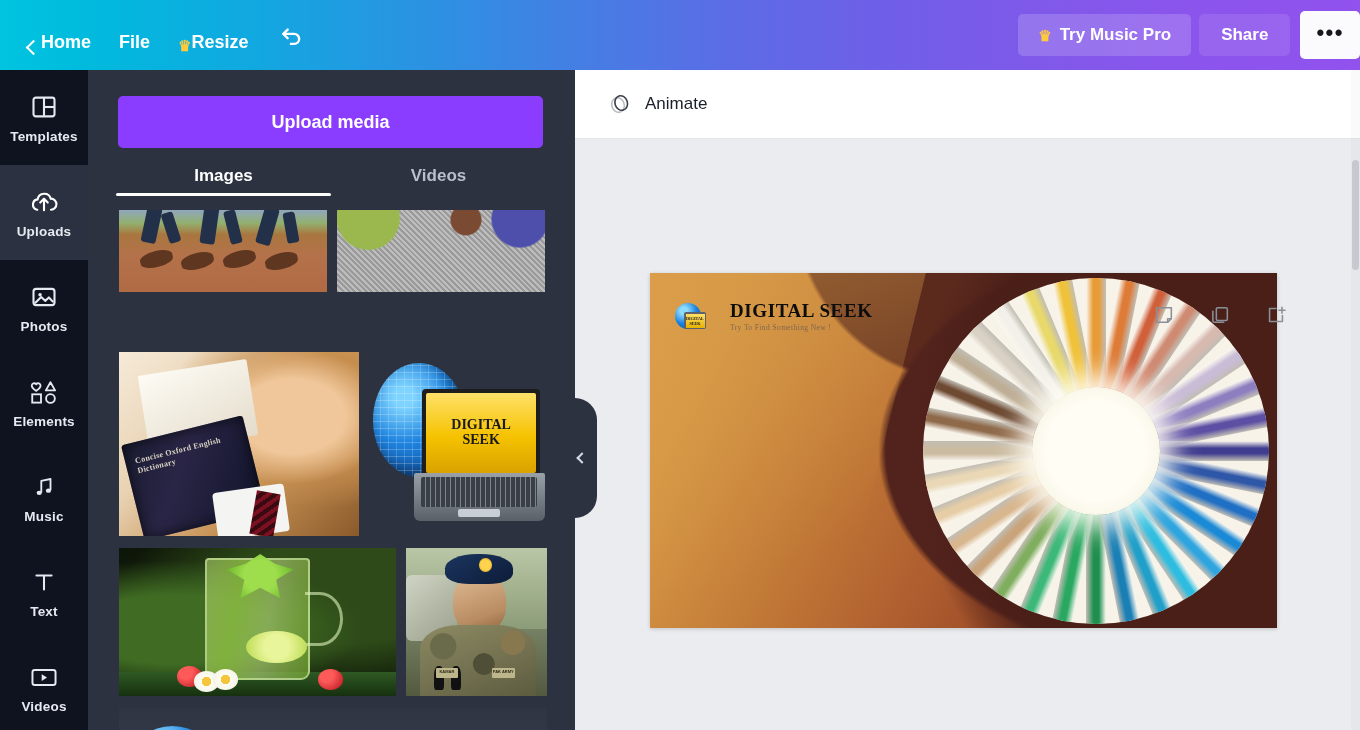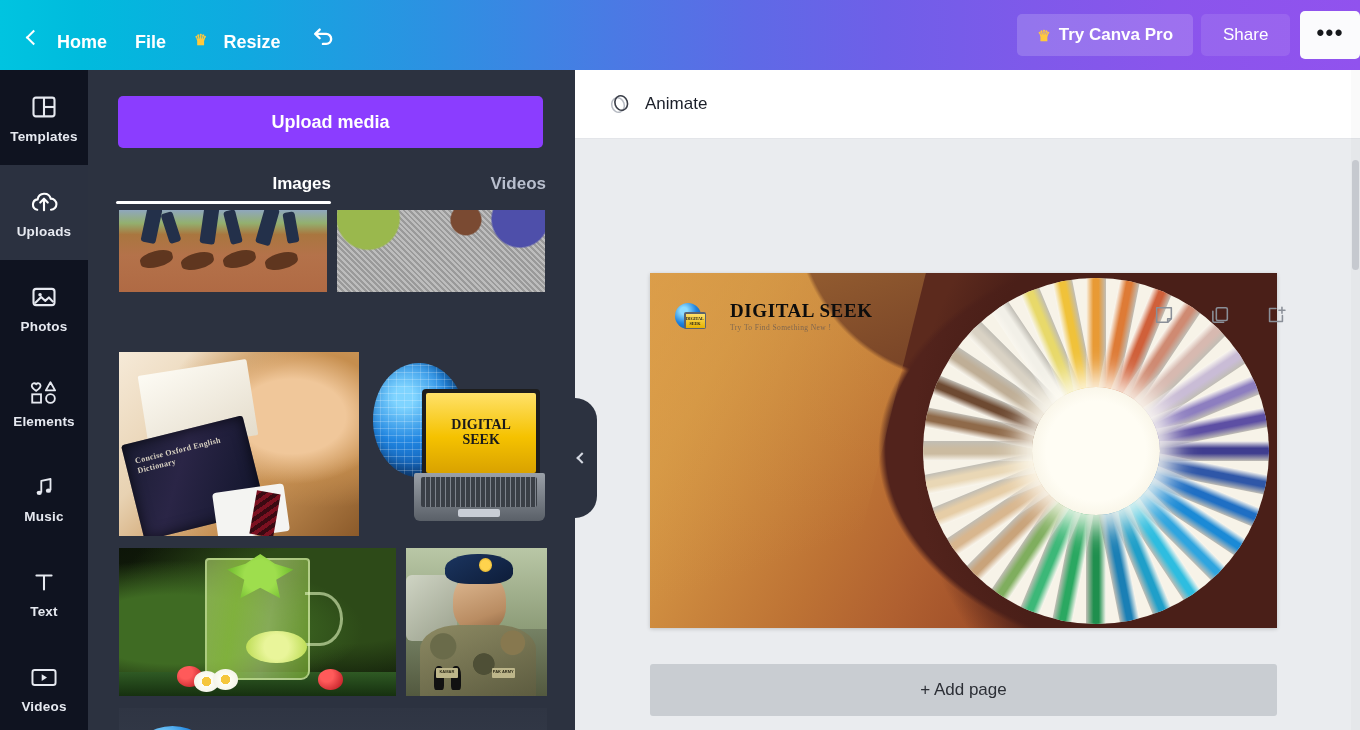--- a/index.html
+++ b/index.html
@@ -16,21 +16,21 @@
     width: 1360px; height: 70px;
     background: linear-gradient(90deg,
         #00c4e0 0%, #00bbdd 6%, #10a9e0 18%,
         #2f8fe2 33%, #4a7ae4 45%, #5e6ae6 55%,
         #6f5fe8 65%, #7f59ea 76%, #8a55ec 86%, #9152ee 100%);
     display: flex; align-items: center;
     z-index: 30;
   }
   .tb-left { display: flex; align-items: center; padding-left: 14px; }
   .tb-item {
-    display: flex; align-items: flex-start; gap: 16px;
+    display: flex; align-items: flex-end; gap: 0;
     color: #ffffff; font-size: 18px; font-weight: bold;
     padding: 8px 14px; border-radius: 6px; cursor: pointer;
     white-space: nowrap;
     margin-top: 14px;
   }
   .tb-item.plain { font-weight: bold; }
   .chev-left {
     display: inline-block; width: 11px; height: 11px;
     border-left: 2.4px solid #fff; border-bottom: 2.4px solid #fff;
     transform: rotate(45deg); margin-right: 2px;
@@ -40,21 +40,21 @@
   .tb-spacer { flex: 1 1 auto; }
   .tb-right { display: flex; align-items: center; gap: 8px; padding-right: 0px; }
   .btn-pro {
     display: flex; align-items: center; gap: 8px;
     background: rgba(255,255,255,0.17);
     color: #fff; font-size: 17px; font-weight: bold;
     padding: 11px 20px; border-radius: 5px; cursor: pointer;
     white-space: nowrap;
   }
   .btn-share {
-    color: #fff; font-size: 17px; font-weight: normal;
+    color: #fff; font-size: 17px; font-weight: bold;
     background: rgba(255,255,255,0.10);
     padding: 11px 22px; border-radius: 5px; cursor: pointer;
     white-space: nowrap;
   }
   .btn-download {
     display: flex; align-items: center; gap: 10px;
     background: #ffffff; color: #16181c;
     font-size: 17px; font-weight: normal;
     padding: 11px 20px; border-radius: 5px; cursor: pointer;
     white-space: nowrap;
@@ -107,25 +107,24 @@
     color: #fff; font-size: 18px; font-weight: bold;
     display: flex; align-items: center; justify-content: center;
     cursor: pointer;
   }
   #tabs {
     position: absolute; left: 28px; top: 96px;
     width: 430px; height: 42px;
     display: flex; align-items: flex-start;
   }
   .tab {
-    flex: 1 1 0; text-align: right;
+    flex: 1 1 0; text-align: center;
     color: #b9bfce; font-size: 17px; font-weight: bold;
     cursor: pointer; padding-bottom: 10px;
     position: relative;
-    margin-top: 8px;
   }
   .tab.active { color: #ffffff; }
   .tab.active::after {
     content: ""; position: absolute; left: 0; right: 0; bottom: 0;
     height: 3px; background: #ffffff; border-radius: 2px;
   }
   #grid {
     position: absolute; left: 31px; top: 140px;
     width: 428px; height: 600px;
   }
@@ -497,21 +496,21 @@
         <path d="M4.3 11 H14 a4.6 4.6 0 0 1 0 9.2 H11" stroke="#ffffff" stroke-width="2.2" stroke-linecap="round" fill="none"></path>
       </svg>
     </div>
   </div>
 
   <div class="tb-spacer"></div>
 
   <div class="tb-right">
     <div class="btn-pro">
       <span class="crown">♛</span>
-      <span>Try Canva Pro</span>
+      <span>Try Music Pro</span>
     </div>
 
     <div class="btn-share">
       <span>Share</span>
     </div>
 
 
     <div class="btn-more">
       <span>•••</span>
     </div>
@@ -775,21 +774,18 @@
         </div>
       </div>
       <div class="lg-txtwrap">
         <div class="lg-title">DIGITAL SEEK</div>
         <div class="lg-sub">Try To Find Something New !</div>
       </div>
     </div>
 
   </div>
 
-  <div id="add-page">
-    <span>+ Add page</span>
-  </div>
 </div>
 
 <div id="scrollbar">
   <div class="track"></div>
   <div class="thumb"></div>
 </div>
 
 </body></html>

